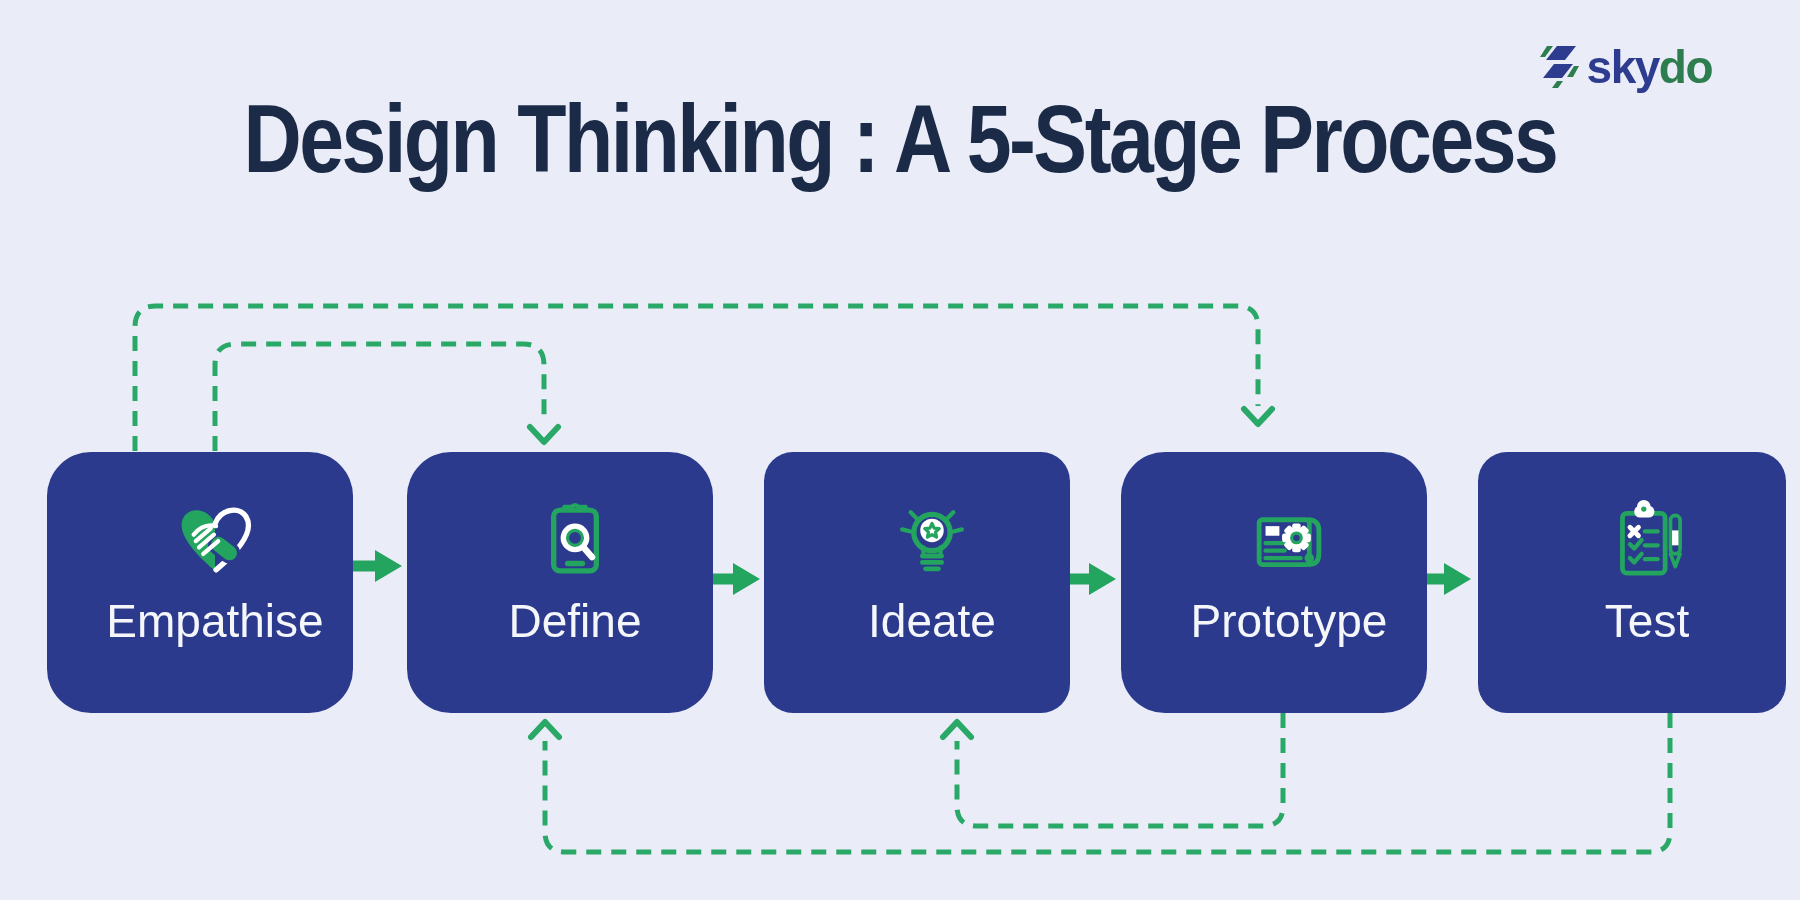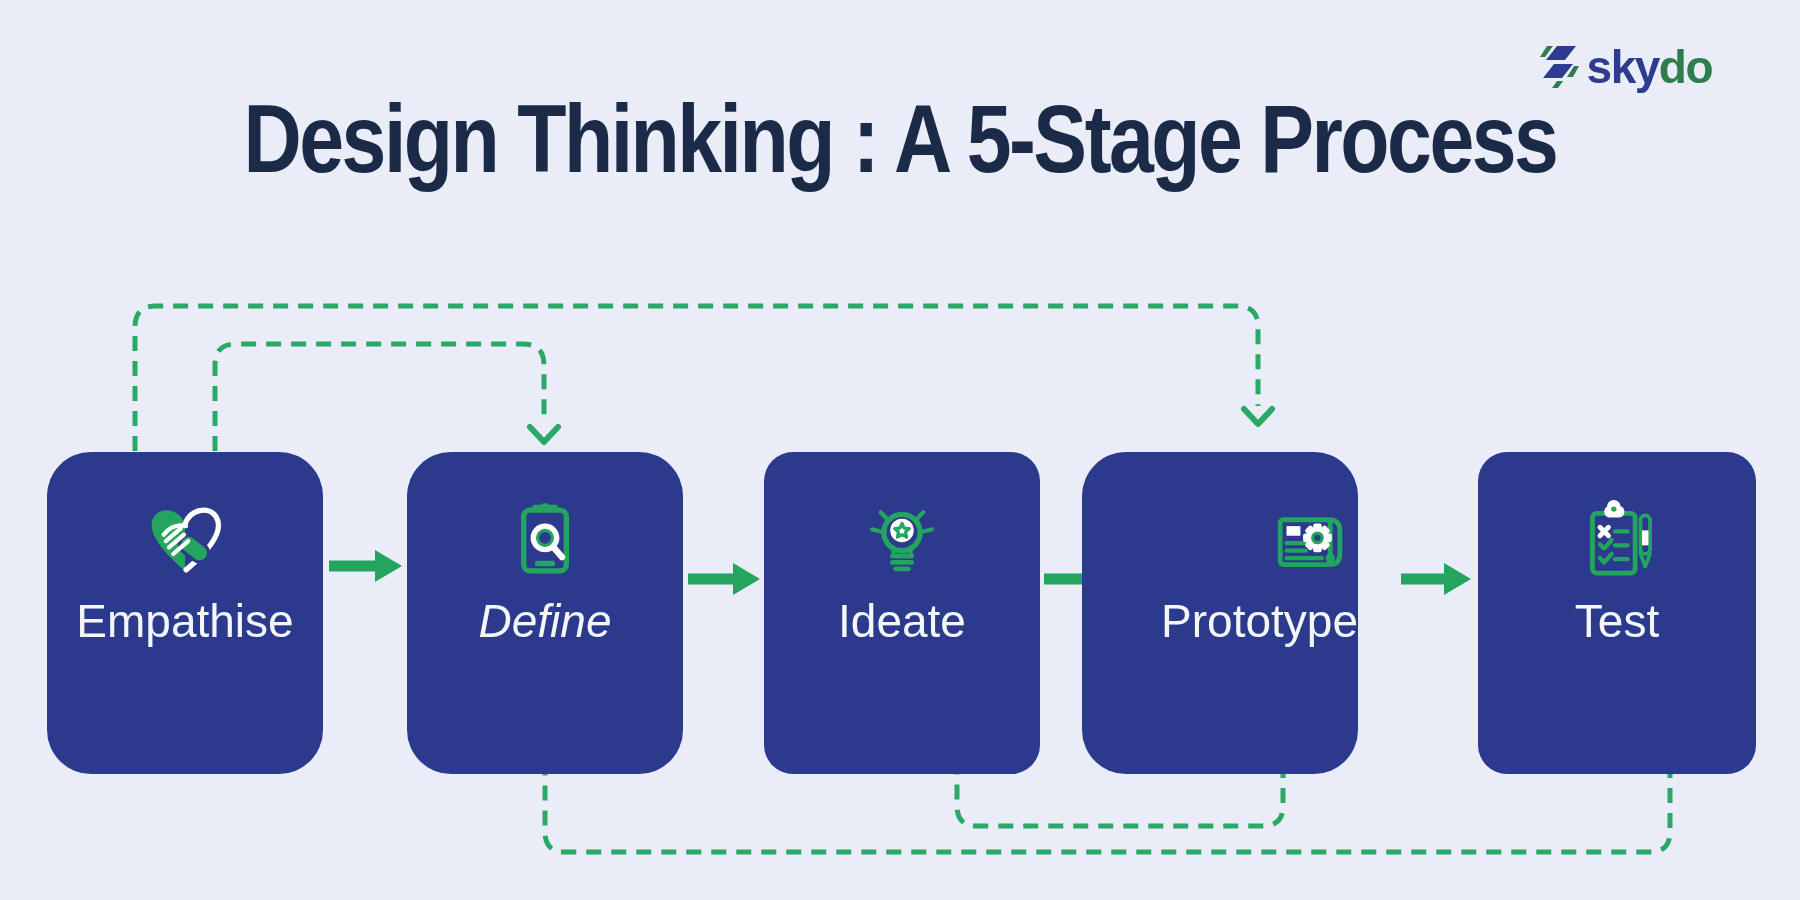--- a/index.html
+++ b/index.html
@@ -22,27 +22,27 @@
   .title{
     position:absolute;top:86px;left:0;width:1800px;margin:0;text-align:center;
     font-size:96px;font-weight:800;color:var(--title-navy);
     letter-spacing:-3px;line-height:1.1;
     transform:scaleX(.84);transform-origin:50% 50%;
     white-space:nowrap;
   }
   
   .connectors{position:absolute;left:0;top:0;width:1800px;height:900px;pointer-events:none;}
   .stage{
-    position:absolute;top:452px;width:276px;height:322px;
+    position:absolute;top:452px;width:276px;height:261px;
     background:var(--box-blue);border-radius:44px;
-    display:flex;flex-direction:column;align-items:center;
+    display:flex;flex-direction:column;align-items:center;padding-left:30px;
   }
   .stage .icon{width:96px;height:96px;margin-top:40px;}
   .stage .label{margin-top:10px;font-size:46px;font-weight:400;color:var(--label-white);line-height:1;}
-  .s1{left:47px;}  .s2{left:407px;font-style:italic;} .s3{left:764px;border-radius:29px;} .s4{left:1082px;align-items:flex-end;} .s5{left:1478px;width:278px;border-radius:29px;}
+  .s1{left:47px;}  .s2{left:407px;} .s3{left:764px;border-radius:29px;} .s4{left:1121px;} .s5{left:1478px;width:278px;border-radius:29px;}
   
   .ist{stroke:var(--green);fill:none;stroke-linecap:round;stroke-linejoin:round;}
   .iw{stroke:var(--icon-white);fill:none;stroke-linecap:round;stroke-linejoin:round;}
   .fw{fill:var(--icon-white);}
   .fg{fill:var(--green);}
   .fb{fill:var(--box-blue);}
   .solid-shaft{stroke:var(--green);stroke-width:11;}
   .solid-head{fill:var(--green);}
   .dashed{stroke:var(--dashed-green);fill:none;stroke-width:5;stroke-dasharray:15 10;}
   .dhead{stroke:var(--dashed-green);fill:none;stroke-width:6;stroke-linecap:round;stroke-linejoin:round;}

